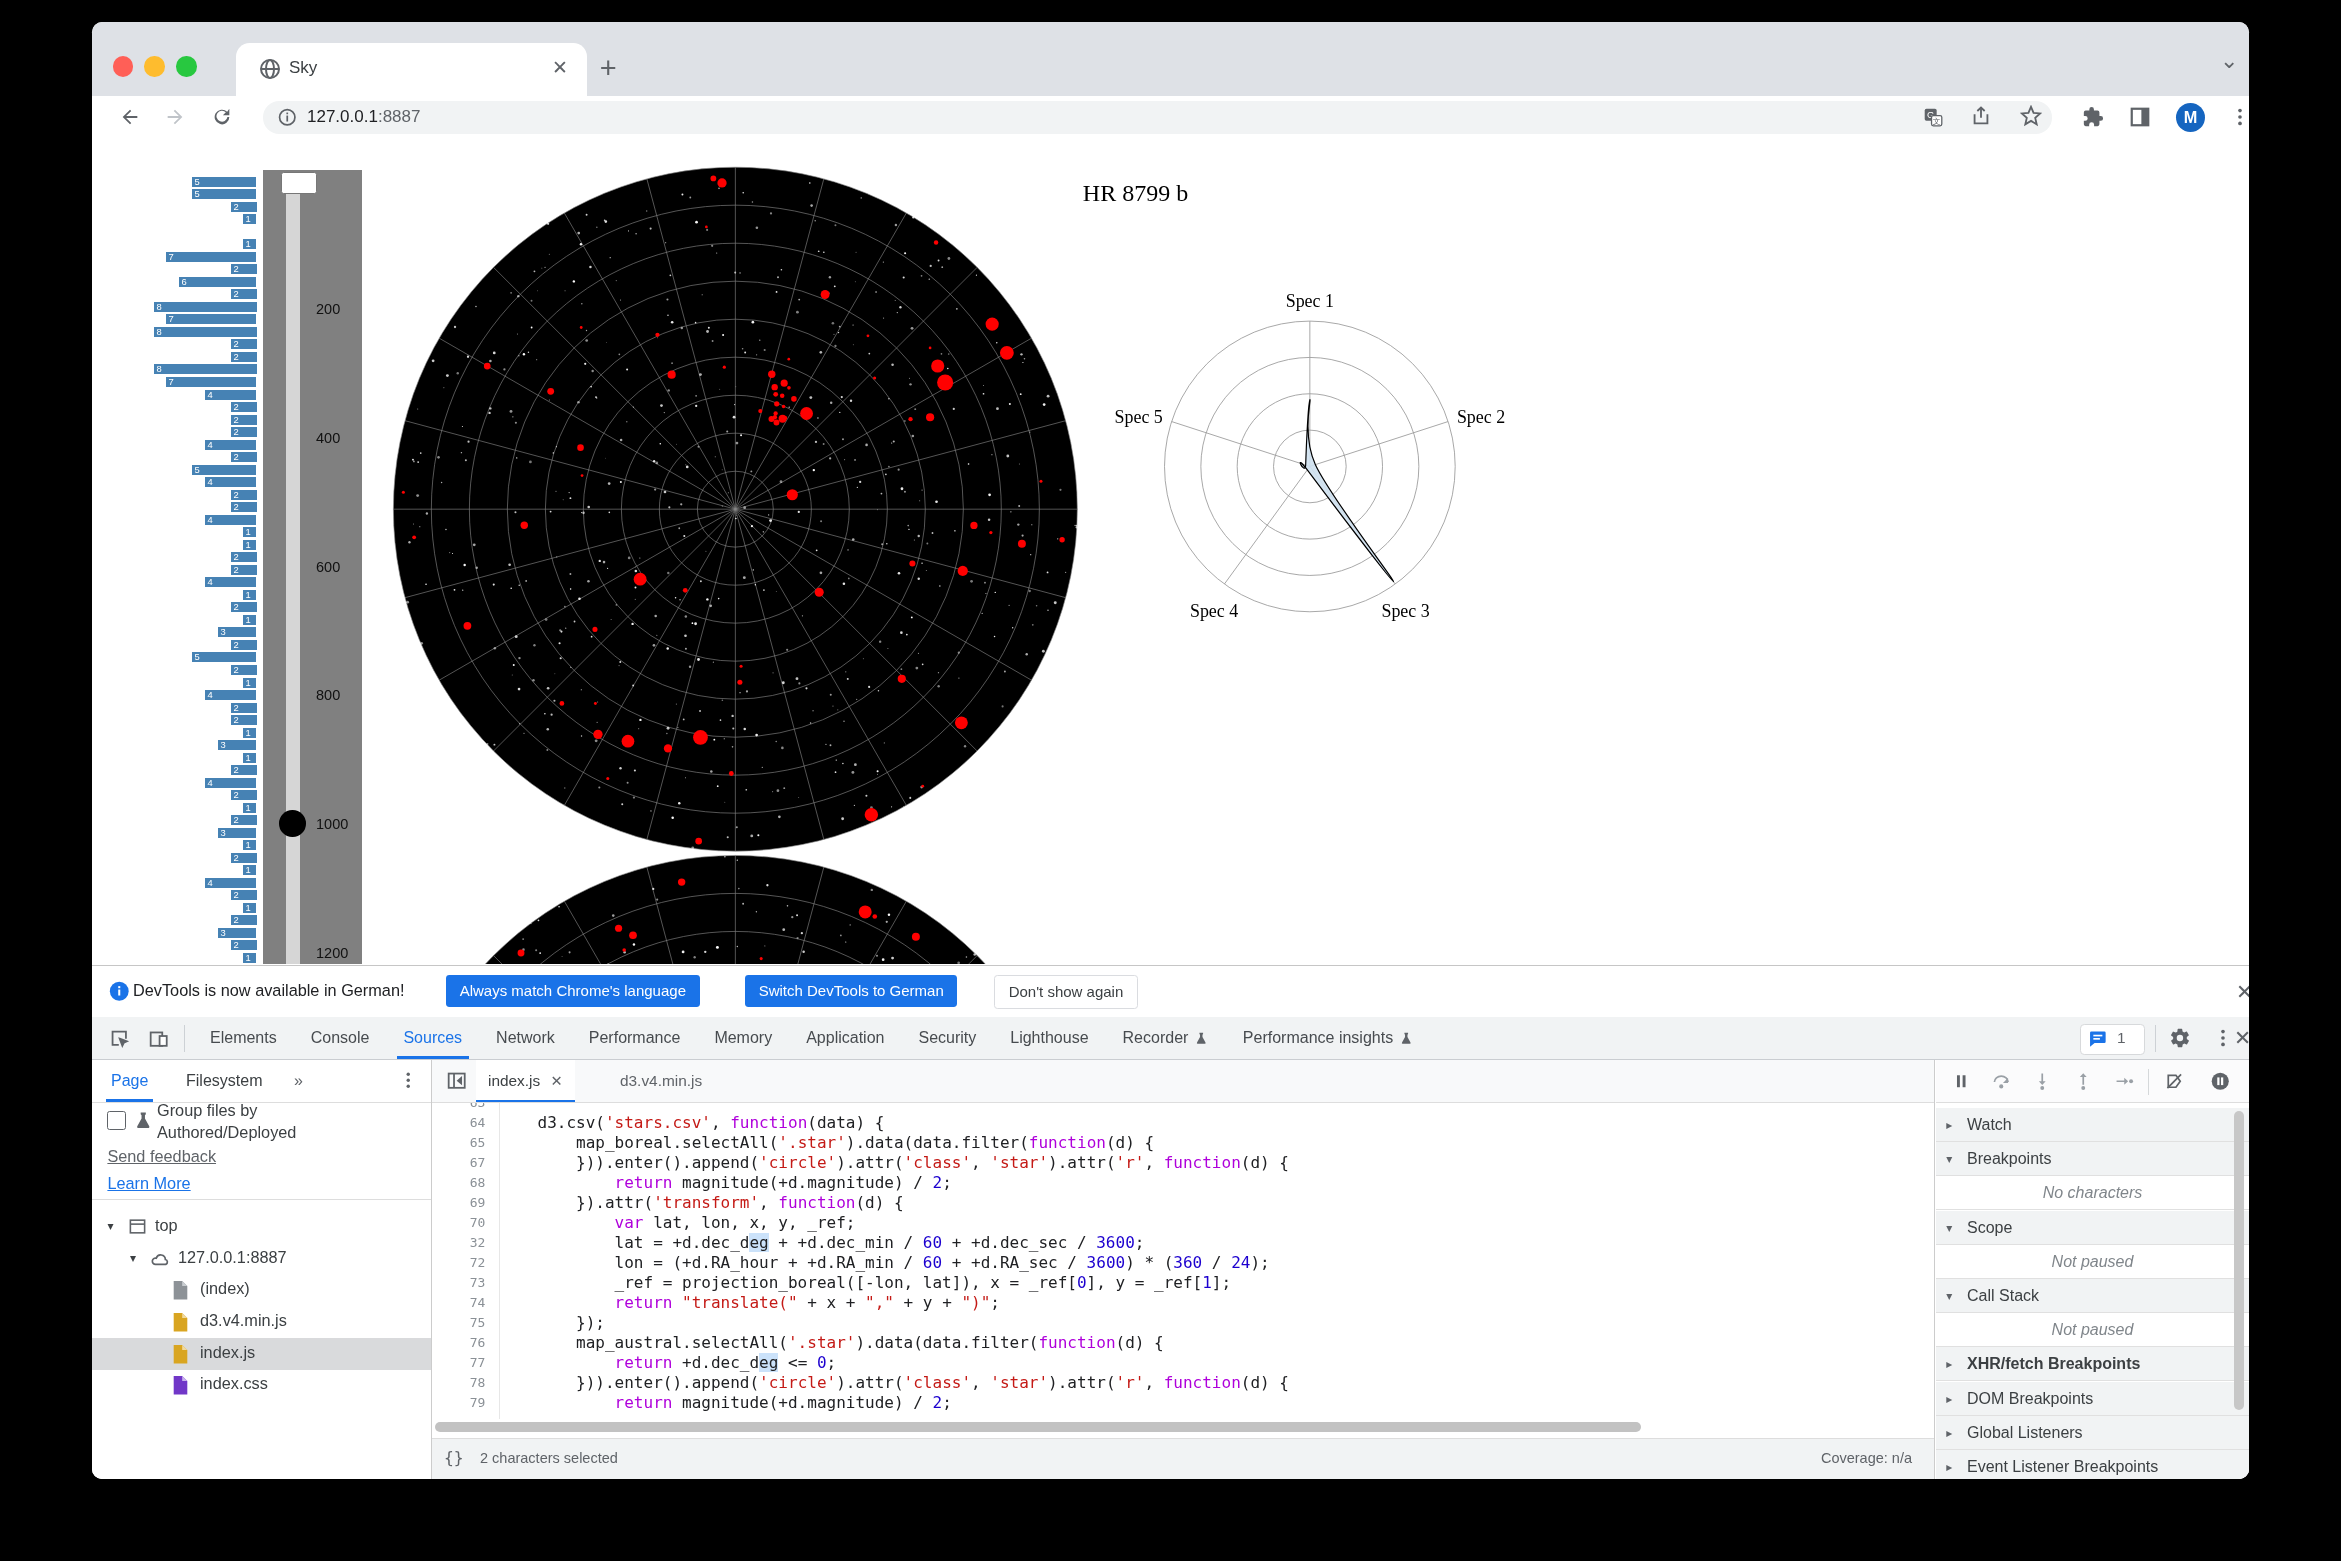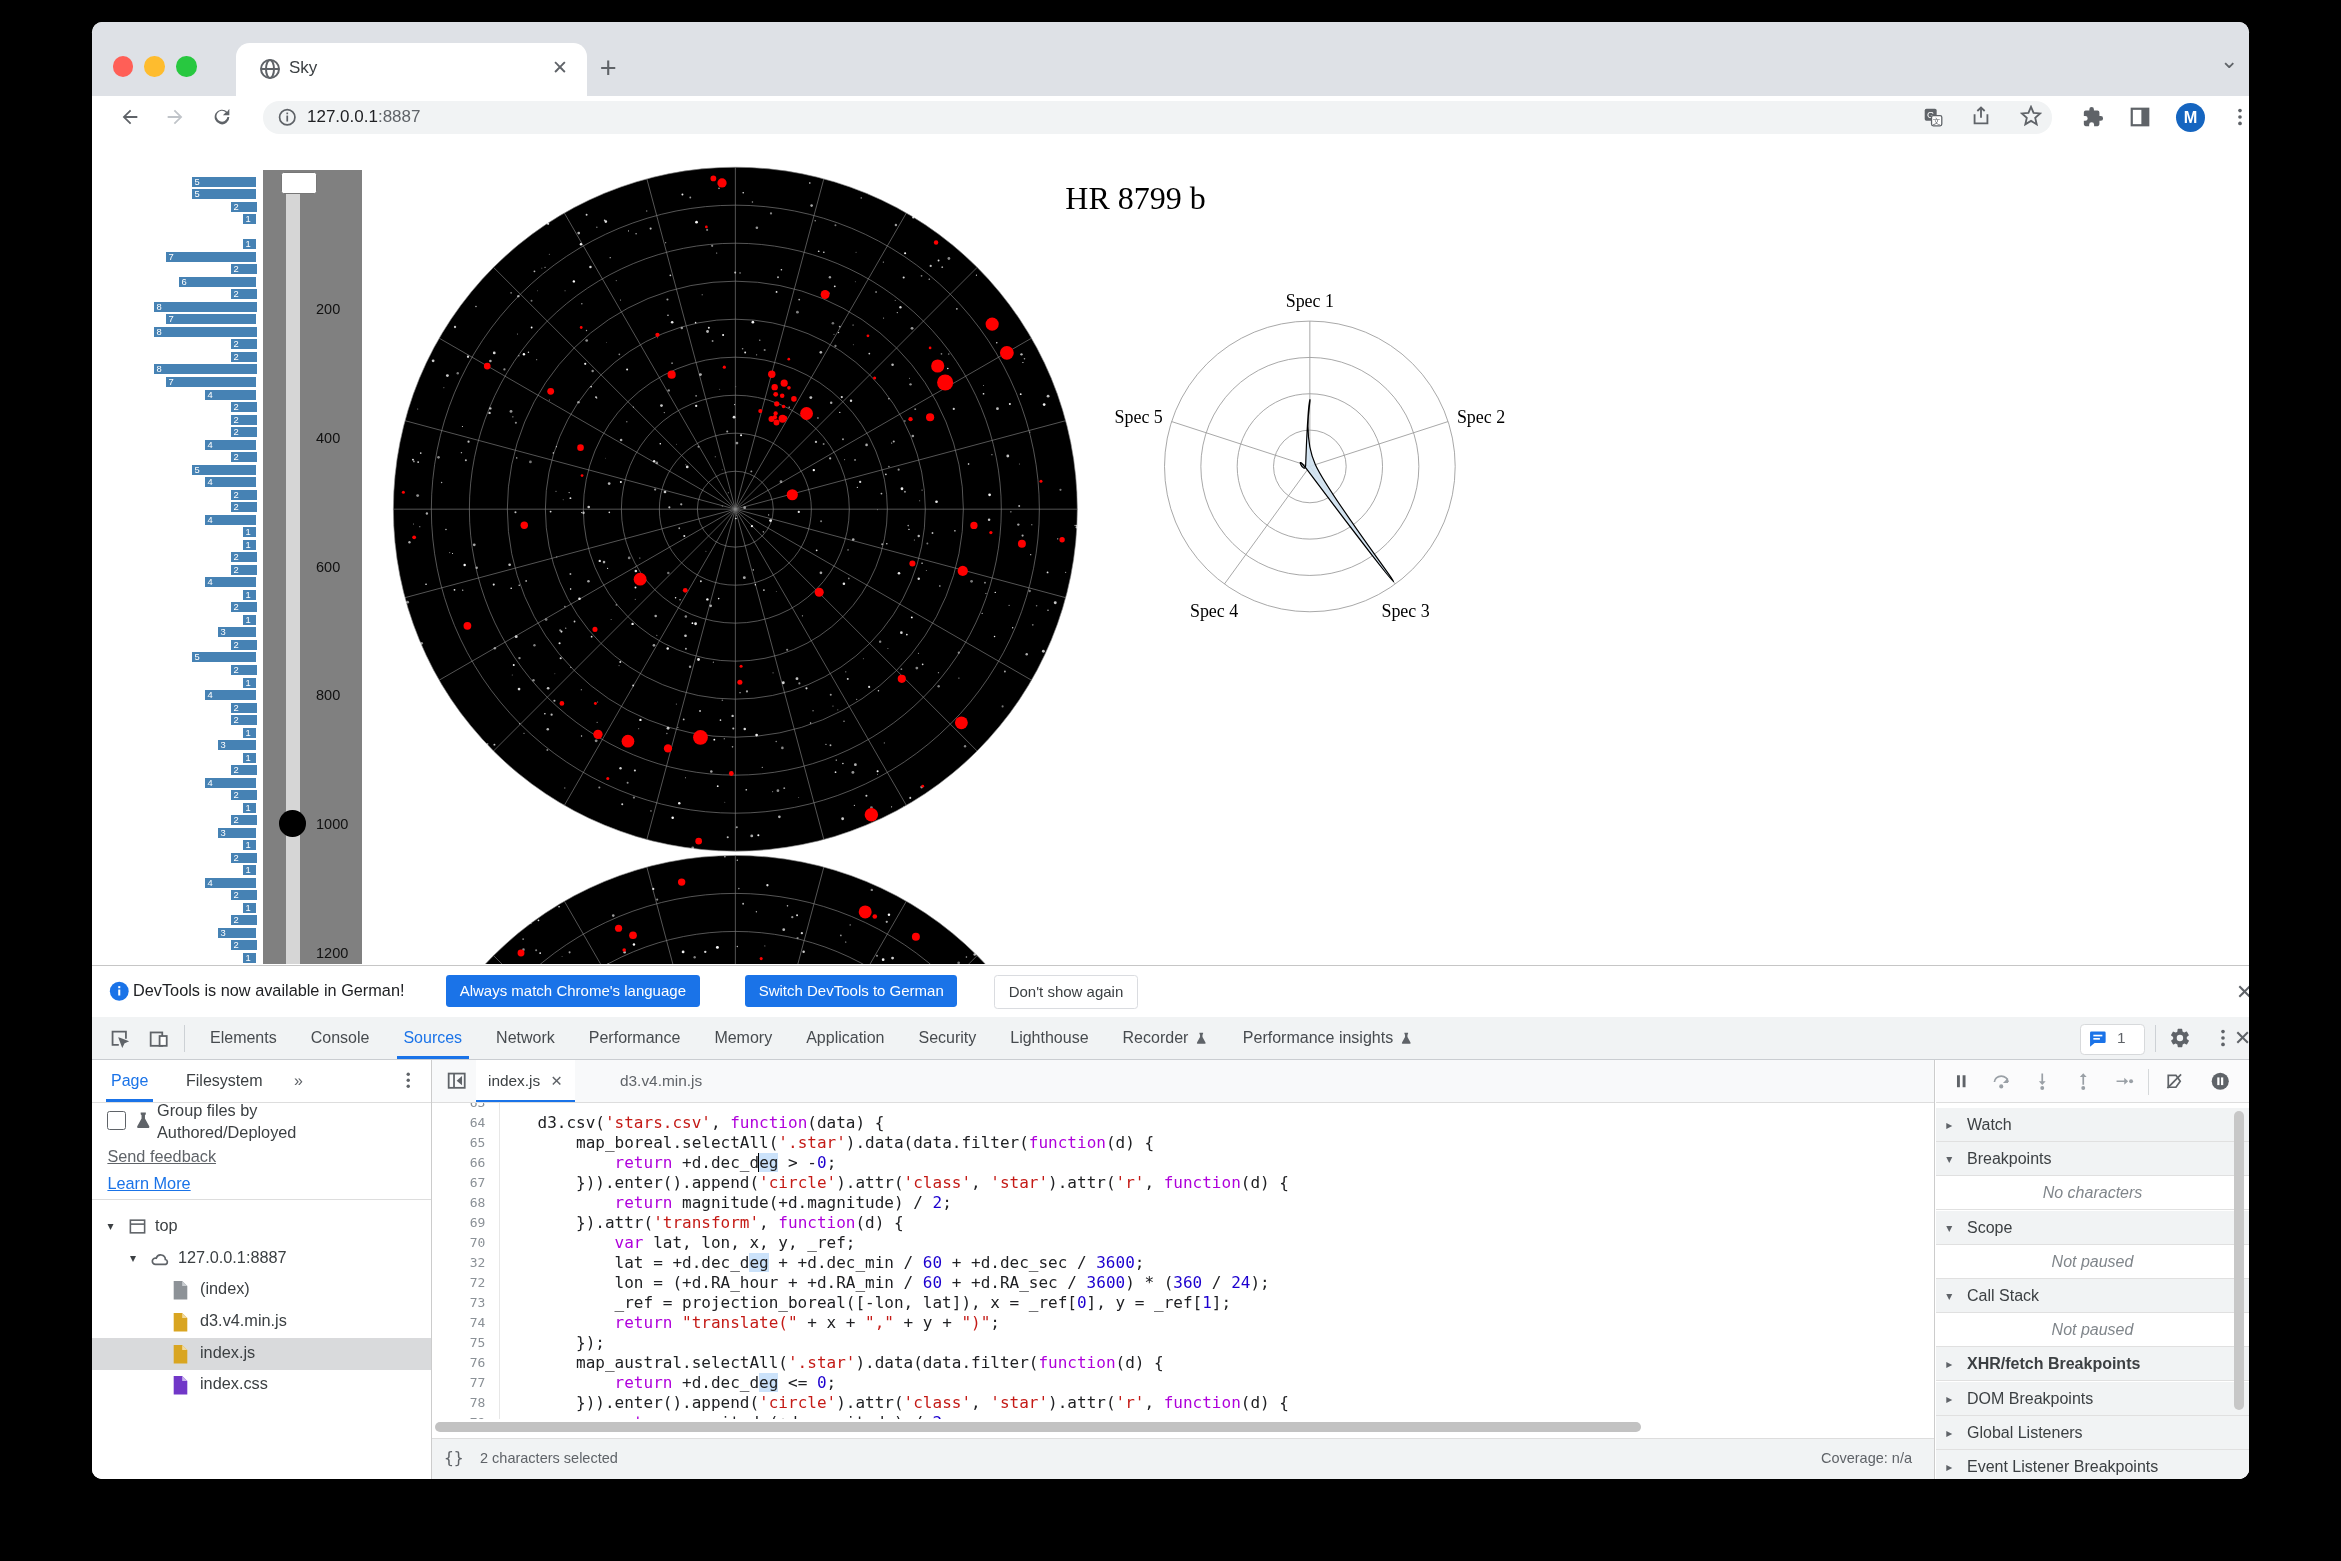--- a/index.html
+++ b/index.html
@@ -25,21 +25,21 @@
           font-size:16.3px;line-height:29px;text-align:center;font-weight:bold;}
   
   .content{position:absolute;left:0;top:117px;width:2157px;height:825px;background:#fff;overflow:hidden;}
   .hbar{position:absolute;}
   .hnum{position:absolute;left:2.6px;top:0px;font-size:9.4px;line-height:10.3px;color:#fff;}
   .sliderbox{position:absolute;left:171px;top:31px;width:99px;height:795px;background:#808080;}
   .slidertrack{position:absolute;left:23px;top:1.7px;width:13.7px;height:793px;background:#d6d6d6;border-radius:6.8px 6.8px 0 0;}
   .sliderhandle{position:absolute;left:18px;top:1.7px;width:36px;height:22px;background:#fff;border:1.7px solid #777;border-radius:2.6px;box-sizing:border-box;}
   .slidermarker{position:absolute;left:16.3px;top:640px;width:26.5px;height:26.5px;border-radius:50%;background:#000;}
   .stick{position:absolute;left:53px;width:46px;font-size:14.5px;color:#111;}
-  .sky-title{position:absolute;left:958px;top:41px;width:171px;text-align:center;font-family:"Liberation Serif",serif;font-size:32px;color:#000;}
+  .sky-title{position:absolute;left:958px;top:41px;width:171px;text-align:center;font-family:"Liberation Serif",serif;font-size:24px;color:#000;}
   
   .devtools{position:absolute;left:0;top:943px;width:2157px;height:514px;background:#fff;border-top:0.9px solid #c6c6c6;box-sizing:border-box;}
   .notif{position:absolute;left:0;top:0;width:100%;height:51px;background:#fff;}
   .notif-msg{position:absolute;left:41px;top:14.5px;font-size:16.3px;color:#202124;}
   .nbtn{position:absolute;top:8.6px;height:32.5px;line-height:32.5px;padding:0 13.7px;border-radius:3.4px;font-size:15px;}
   .nbtn.primary{background:#1a73e8;color:#fff;}
   .nbtn.secondary{background:#fff;color:#3c4043;border:0.9px solid #dadce0;line-height:31px;}
   .dtabs{position:absolute;left:0;top:51px;width:100%;height:43px;background:#f1f3f4;border-bottom:0.9px solid #cacdd1;box-sizing:border-box;}
   .dtab{height:42px;line-height:42px;padding:0 17px;font-size:16px;color:#474b4f;position:relative;display:inline-flex;align-items:center;gap:6px;}
   .dtab.active{color:#1a73e8;}
@@ -1847,24 +1847,20 @@
                 </div>
                 <div class="cline">
                   <div class="gut">64</div>
                   <div class="ctext">    <span>d3.csv(</span><span class="tk-s">'stars.csv'</span><span>, </span><span class="tk-k">function</span><span>(data) {</span></div>
                 </div>
                 <div class="cline">
                   <div class="gut">65</div>
                   <div class="ctext">        <span>map_boreal.selectAll(</span><span class="tk-s">'.star'</span><span>).data(data.filter(</span><span class="tk-k">function</span><span>(d) {</span></div>
                 </div>
                 <div class="cline">
-                  <div class="gut">66</div>
-                  <div class="ctext">            <span class="tk-k">return</span><span> +d.dec_d</span><span class="tk-caret"></span><span class="tk-sel">eg</span><span> &gt; -</span><span class="tk-n">0</span><span>;</span></div>
-                </div>
-                <div class="cline">
                   <div class="gut">67</div>
                   <div class="ctext">        <span>})).enter().append(</span><span class="tk-s">'circle'</span><span>).attr(</span><span class="tk-s">'class'</span><span>, </span><span class="tk-s">'star'</span><span>).attr(</span><span class="tk-s">'r'</span><span>, </span><span class="tk-k">function</span><span>(d) {</span></div>
                 </div>
                 <div class="cline">
                   <div class="gut">68</div>
                   <div class="ctext">            <span class="tk-k">return</span><span> magnitude(+d.magnitude) / </span><span class="tk-n">2</span><span>;</span></div>
                 </div>
                 <div class="cline">
                   <div class="gut">69</div>
                   <div class="ctext">        <span>}).attr(</span><span class="tk-s">'transform'</span><span>, </span><span class="tk-k">function</span><span>(d) {</span></div>

